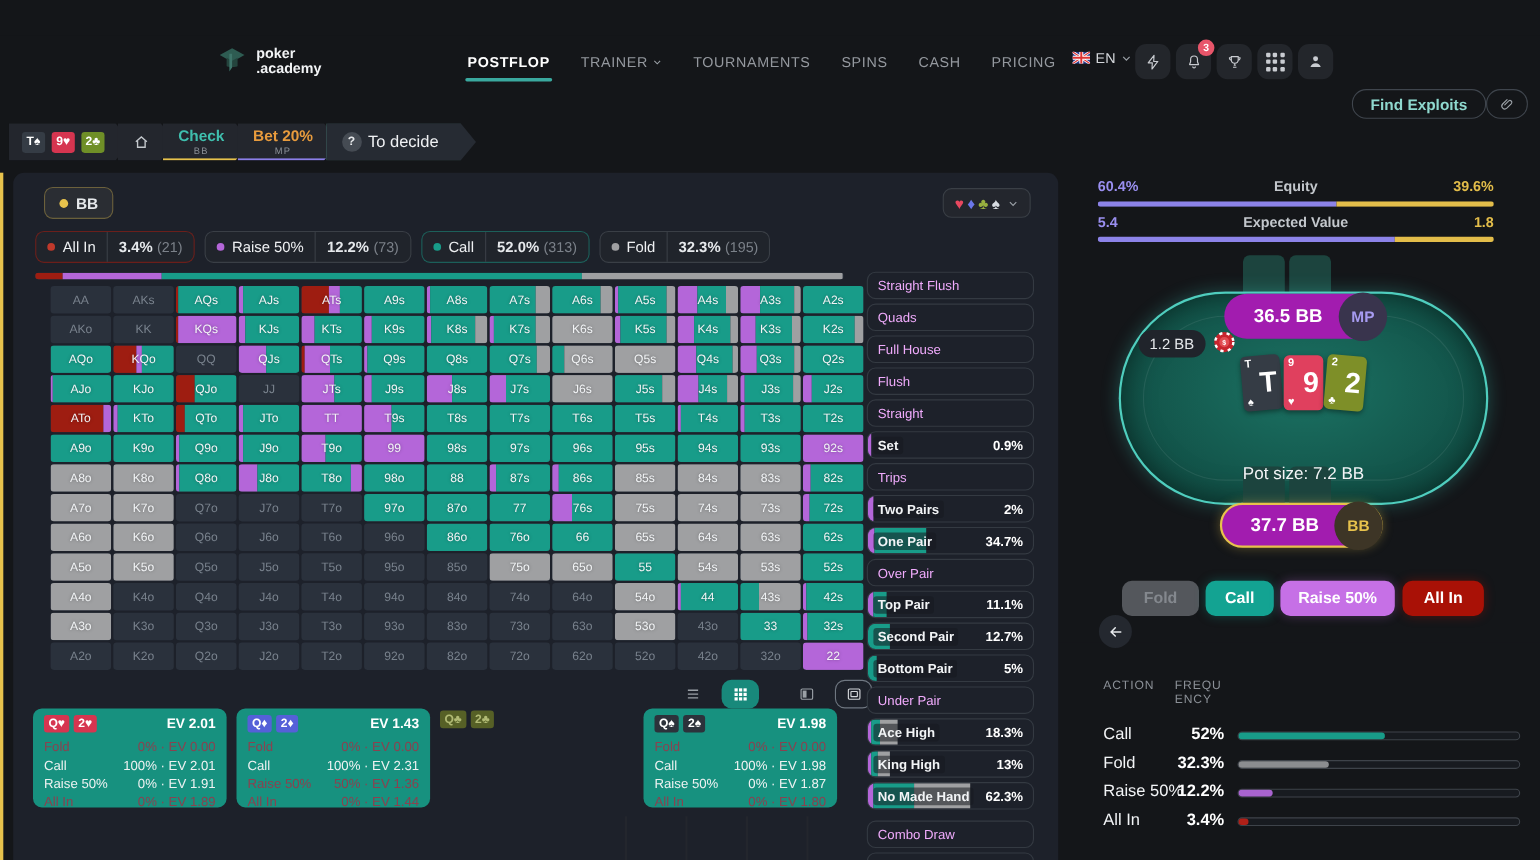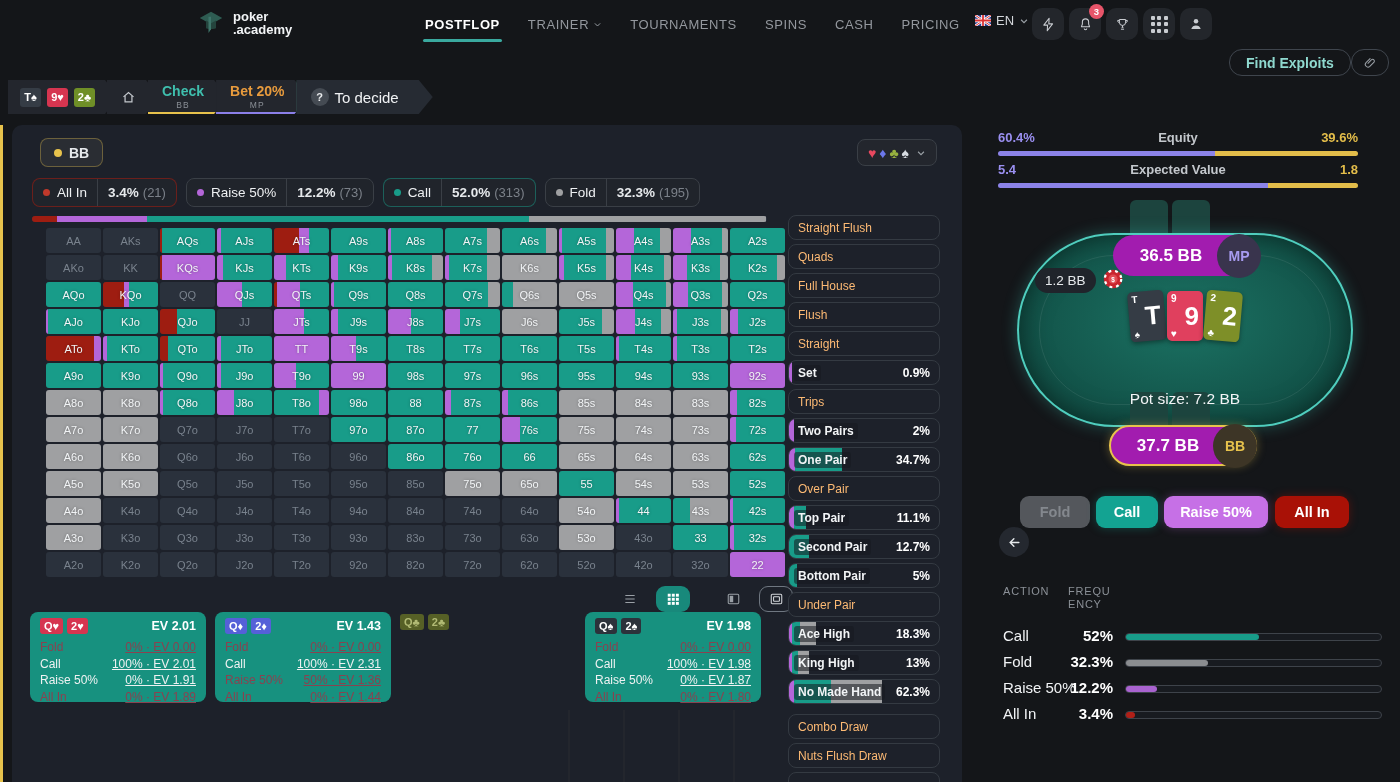--- a/index.html
+++ b/index.html
@@ -1,18 +1,18 @@
 <!DOCTYPE html>
 <html><head>
 <meta charset="utf-8">
 <style>
   html,body{margin:0;padding:0;background:#141619;width:1400px;height:782px;overflow:hidden;
     font-family:"Liberation Sans",sans-serif;color:#e6e9ec;}
   *{box-sizing:border-box;}
-  #app{position:relative;width:1400px;height:552px;background:#141619;}
+  #app{position:relative;width:1400px;height:552px;background:#141619;margin-top:32px;}
   svg{display:block;}
 
   
   #topnav{position:absolute;left:0;top:0;width:1400px;height:48px;}
   .logo{position:absolute;left:196px;top:8px;display:flex;align-items:center;gap:7px;}
   .logo-text{display:flex;flex-direction:column;font-weight:bold;font-size:13px;line-height:13px;color:#f2f4f6;}
   #main-nav{position:absolute;left:425px;top:0;height:48px;display:flex;align-items:center;gap:28px;}
   .nav-item{font-size:13px;letter-spacing:.6px;color:#94989e;cursor:pointer;display:flex;align-items:center;gap:4px;position:relative;padding:6px 0;}
   .nav-item.active{color:#fff;font-weight:bold;}
   .nav-item.active::after{content:"";position:absolute;left:-2px;right:-2px;bottom:-4px;height:3px;border-radius:2px;background:#3aa99f;}
@@ -86,34 +86,34 @@
 
   #cards-row{position:absolute;left:0;top:487px;width:950px;height:95px;}
   .hand-card{position:absolute;top:0;width:176px;height:90px;background:#17917f;border-radius:8px;padding:6px 10px;cursor:pointer;}
   .hc-head{display:flex;align-items:center;}
   .hc-badges{display:flex;gap:4px;}
   .hbadge{height:16px;padding:0 4px;border-radius:3px;font-size:11px;font-weight:bold;color:#fff;display:flex;align-items:center;}
   .su-h{background:#d63550;} .su-d{background:#5560d8;} .su-s{background:#2c323b;} .su-c{background:#5a6426;color:#b9c379;}
   .hc-ev{margin-left:auto;font-size:12.5px;font-weight:bold;color:#fff;}
   .hc-rows{margin-top:6px;display:flex;flex-direction:column;gap:2.5px;}
   .hc-row{display:flex;font-size:12px;color:#eef2f2;line-height:14px;}
-  .hc-row .v{margin-left:auto;text-decoration:underline;}
+  .hc-row .v{margin-left:auto;}
   .hc-row.dimr{color:#8a4250;}
   .folded-badges{position:absolute;top:2px;display:flex;gap:4px;opacity:.95;}
 
   .faint-line{position:absolute;top:585px;bottom:0;width:2px;background:#23262d;}
 
   #categories{position:absolute;left:776px;top:90px;width:152px;}
   .cat{position:relative;height:25px;margin-bottom:4px;border:1px solid #343a42;border-radius:8px;overflow:hidden;
     display:flex;align-items:center;padding:0 9px;cursor:pointer;background:#1d212a;}
   .catfill{position:absolute;inset:0;display:flex;}
   .catl{position:relative;font-size:12px;font-weight:bold;color:#f2f4f6;white-space:nowrap;}
   .catl.backed{background:rgba(22,25,31,.55);padding:1px 4px;margin-left:-4px;border-radius:3px;}
   .catv{position:relative;margin-left:auto;font-size:12px;font-weight:bold;color:#fff;}
-  .cat.dimcat .catl{color:#fdba74;font-weight:normal;}
+  .cat.dimcat .catl{color:#f0abfc;font-weight:normal;}
   .cat.gapb{margin-top:10px;}
 
   
   #right-panel{position:absolute;left:985px;top:125px;width:415px;height:657px;}
   .eq-row{position:absolute;left:13px;width:360px;display:flex;font-size:13px;font-weight:bold;}
   .eq-row .mid{position:absolute;left:0;right:0;text-align:center;color:#c3c7cc;font-weight:bold;}
   .eq-left{color:#9a8ff0;position:relative;z-index:1;}
   .eq-right{margin-left:auto;color:#e3bd4a;position:relative;z-index:1;}
   .eq-bar{position:absolute;left:13px;width:360px;height:5px;border-radius:3px;overflow:hidden;display:flex;}
   .eq-bar .l{background:#8c83e8;height:100%;}

